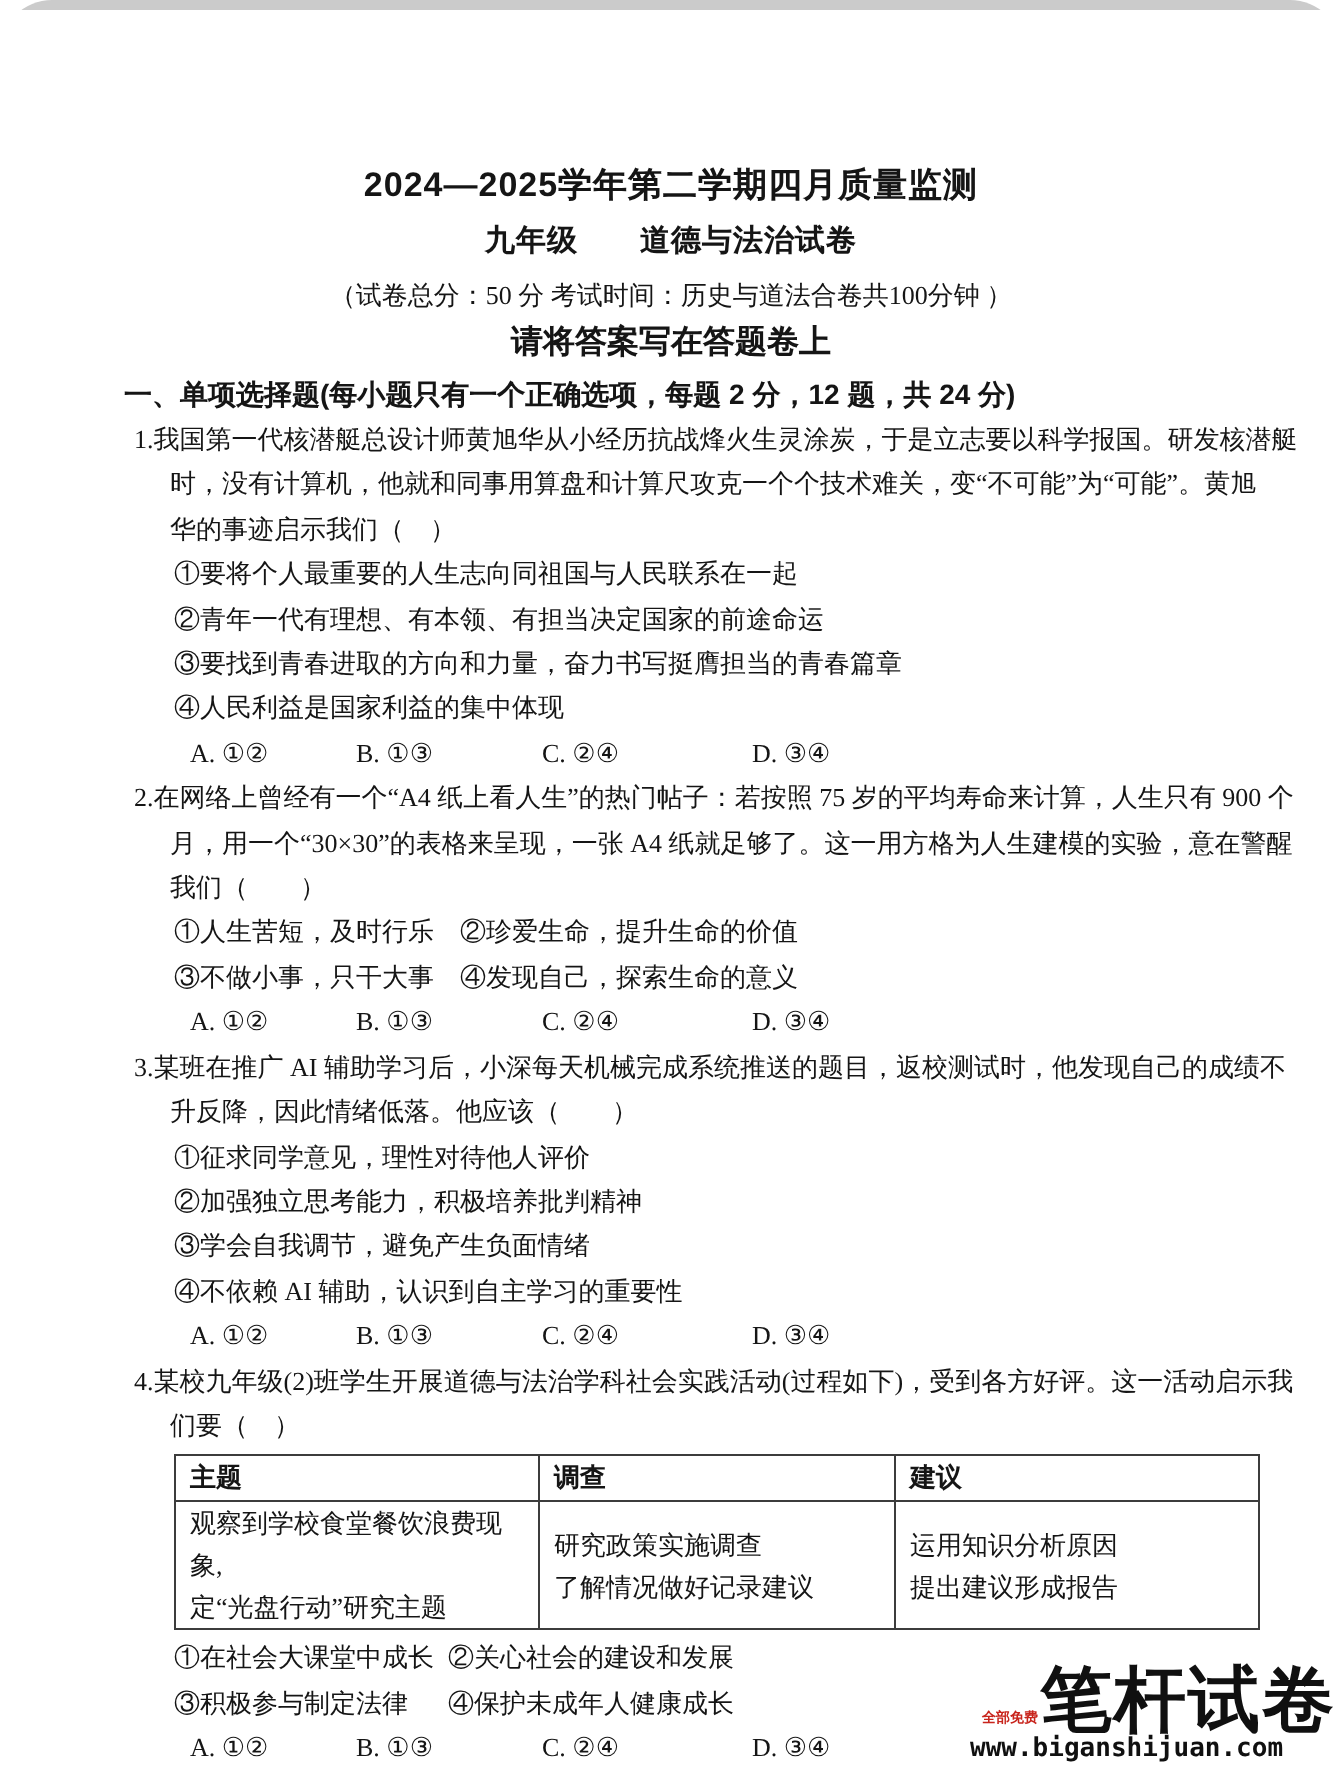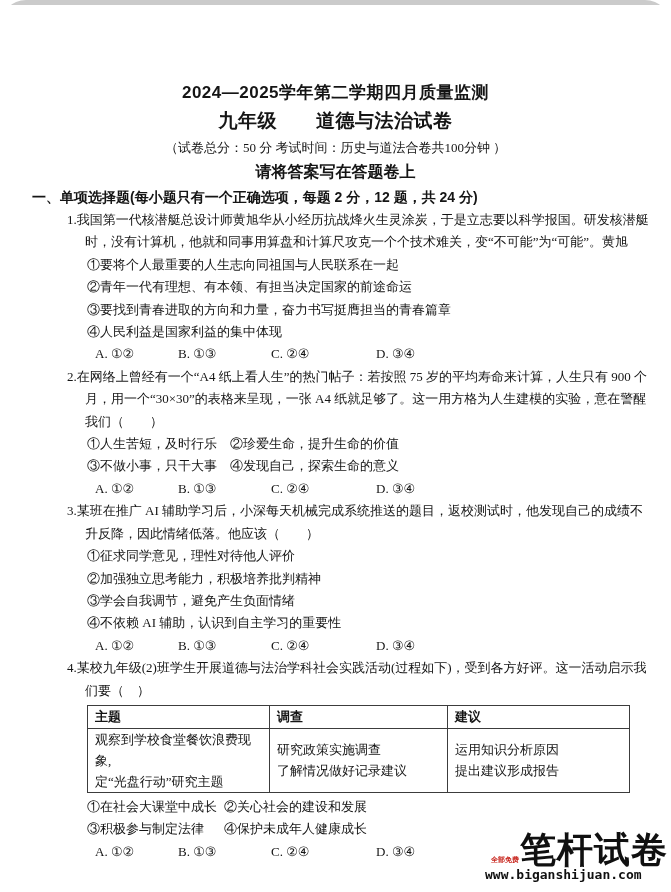--- a/index.html
+++ b/index.html
@@ -14,29 +14,29 @@
 
   
   .title1 {
     margin:80px 0 0 0; text-align:center;
     font-family:"Liberation Sans","DejaVu Sans",sans-serif;
     font-weight:bold; font-size:17px; line-height:26px; letter-spacing:0.5px;
   }
   .title2 {
     margin:0; text-align:center;
     font-family:Liberation Sans, sans-serif;
-    font-weight:bold; font-size:19px; line-height:30px; letter-spacing:0.5px;
+    font-weight:bold; font-size:15px; line-height:30px; letter-spacing:0.5px;
   }
   .info  { margin-top:0; text-align:center; font-size:13px; line-height:24px; }
   .notice {
     text-align:center; font-size:16px; line-height:24px; font-weight:bold;
     font-family:"Liberation Sans","DejaVu Sans",sans-serif;
   }
   .section {
-    margin-top:1px; padding-left:32px; font-size:14px; line-height:24px; font-weight:bold;
+    margin-top:1px; padding-left:62px; font-size:14px; line-height:24px; font-weight:bold;
     font-family:"Liberation Sans","DejaVu Sans",sans-serif;
   }
 
   
   .content { font-size:13px; line-height:22.4px; }
   .line { white-space:nowrap; }
   .stem-first { padding-left:67px; }
   .stem-cont  { padding-left:85px; }
   .opt        { padding-left:87px; }
   .ans        { padding-left:95px; }
@@ -88,20 +88,21 @@
   <div class="title2">九年级　　道德与法治试卷</div>
   <div class="info">（试卷总分：50 分  考试时间：历史与道法合卷共100分钟 ）</div>
   <div class="notice">请将答案写在答题卷上</div>
   <div class="section">一、单项选择题(每小题只有一个正确选项，每题 2 分，12 题，共 24 分)</div>
 
   <div class="content">
 
     <div>
       <div class="line stem-first">1.我国第一代核潜艇总设计师黄旭华从小经历抗战烽火生灵涂炭，于是立志要以科学报国。研发核潜艇</div>
       <div class="line stem-cont">时，没有计算机，他就和同事用算盘和计算尺攻克一个个技术难关，变“不可能”为“可能”。黄旭</div>
+      <div class="line stem-cont">华的事迹启示我们（　）</div>
       <div class="line opt">①要将个人最重要的人生志向同祖国与人民联系在一起</div>
       <div class="line opt">②青年一代有理想、有本领、有担当决定国家的前途命运</div>
       <div class="line opt">③要找到青春进取的方向和力量，奋力书写挺膺担当的青春篇章</div>
       <div class="line opt">④人民利益是国家利益的集中体现</div>
       <div class="line ans">
         <span class="w1">A. ①②</span><span class="w2">B. ①③</span><span class="w3">C. ②④</span><span>D. ③④</span>
       </div>
     </div>
 
     <div>

